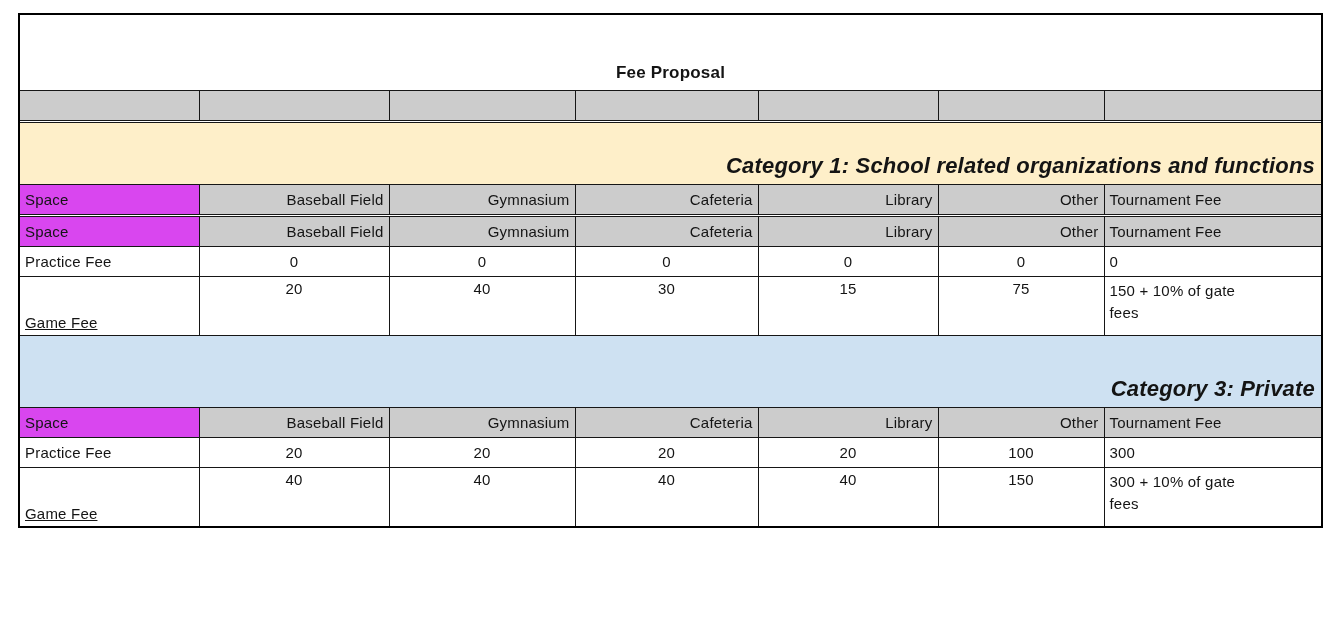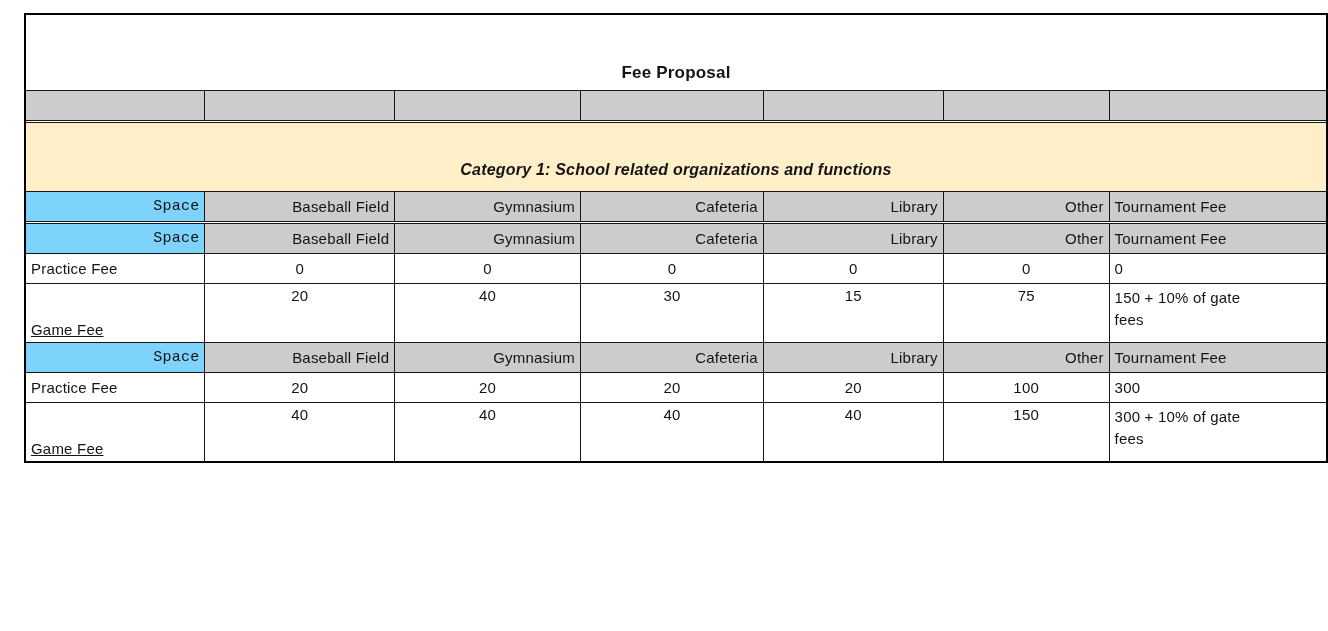--- a/index.html
+++ b/index.html
@@ -4,21 +4,21 @@
 <style>
   html, body {
     margin: 0;
     padding: 0;
     background: #ffffff;
     font-family: "Liberation Sans", "DejaVu Sans", sans-serif;
     color: #141414;
   }
   .sheet-wrap {
     position: absolute;
-    left: 24px;
+    left: 18px;
     top: 13px;
   }
   table.sheet {
     border-collapse: collapse;
     table-layout: fixed;
     border: 2.5px solid #000;
   }
   td {
     border: 1.5px solid #161616;
     font-size: 15px;
@@ -37,32 +37,32 @@
     font-size: 17px;
     padding-bottom: 7px;
   }
   
   tr.gray-row td { height: 25px; background: var(--header-gray); }
   
   tr.spacer td { height: 1px; padding: 0; }
   
   tr.band td {
     vertical-align: bottom;
-    text-align: center;
+    text-align: right;
     font-weight: bold;
     font-style: italic;
-    font-size: 16px;
-    padding: 0 6px 12px 6px;
+    font-size: 22px;
+    padding: 0 6px 5px 6px;
   }
   tr.band-1 td { height: 56px; background: var(--band-yellow); }
   tr.band-2 td { height: 55px; background: var(--band-green); }
   tr.band-3 td { height: 66px; background: var(--band-blue); }
   
   tr.header-row td { height: 25px; background: var(--header-gray); text-align: right; }
-  tr.header-row td.hd-space { background: #7dd3fc; text-align: right; font-family: Liberation Mono, monospace; }
+  tr.header-row td.hd-space { background: #d946ef; text-align: left; }
   tr.header-row td.hd-left { text-align: left; }
   
   tr.data-row td { height: 25px; }
   td.lbl { text-align: left; }
   td.val { text-align: center; }
   td.val-left { text-align: left; }
   tr.tall td { height: 52px; }
   tr.tall td.val, tr.tall td.val-left { vertical-align: top; padding-top: 3px; }
   tr.tall td.lbl { vertical-align: bottom; padding-bottom: 4px; text-decoration: underline; }
   td.pre { white-space: pre-line; line-height: 1.45; }
@@ -140,20 +140,23 @@
       <td class="lbl">Game Fee</td>
       <td class="val">20</td>
       <td class="val">40</td>
       <td class="val">30</td>
       <td class="val">15</td>
       <td class="val">75</td>
       <td class="val-left pre">150 + 10% of gate
 fees</td>
     </tr>
 
+    <tr class="band band-3">
+      <td colspan="7">Category 3: Private</td>
+    </tr>
     <tr class="header-row">
       <td class="hd-space">Space</td>
       <td>Baseball Field</td>
       <td>Gymnasium</td>
       <td>Cafeteria</td>
       <td>Library</td>
       <td>Other</td>
       <td class="hd-left">Tournament Fee</td>
     </tr>
     <tr class="data-row">

